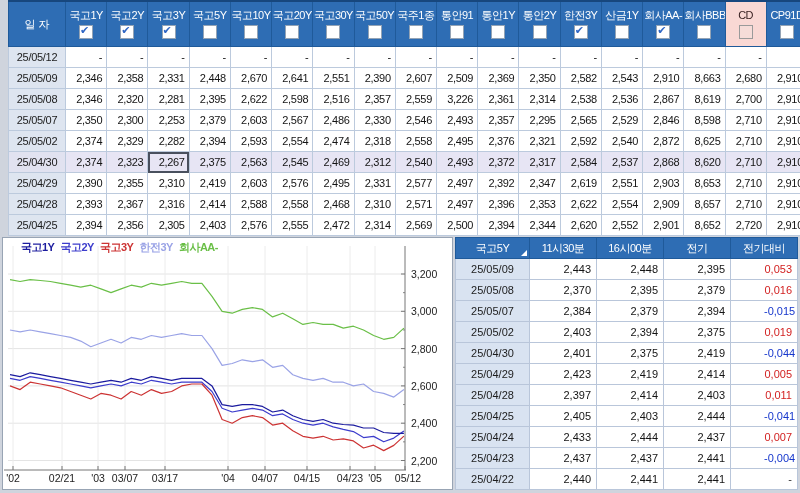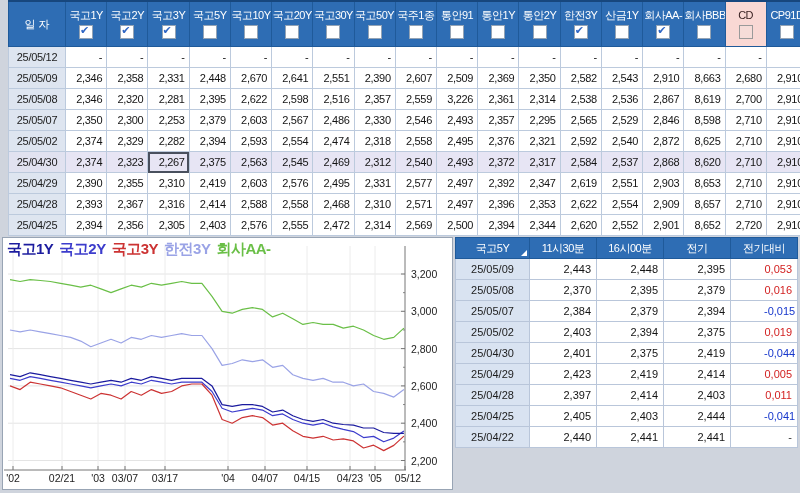--- a/index.html
+++ b/index.html
@@ -17,21 +17,21 @@
   #main-table th.cd{background:#f9d8d4;color:#3a2222;}
   #main-table th.cd .cb{background:#f6dcd8;border-color:#9a9a9a;}
   #main-table td{font-size:11px;height:20px;border:1px solid #bccadd;background:#fff;text-align:right;
        padding:0 4px 0 0;color:#141414;letter-spacing:-0.3px;white-space:nowrap;overflow:hidden;}
   #main-table td.date{background:#dee5f0;text-align:center;padding:0;color:#1c1c1c;}
   #main-table tr.sel td{background:#e7e5f4;}
   #main-table tr.sel td.date{background:#e1e2f0;}
   #main-table td.selcell{outline:2px solid #49505e;outline-offset:-2px;margin-top:16px;}
   
   .chart-box{position:absolute;left:2px;top:237px;width:449px;height:251px;background:#fff;border:1px solid #98a4b4;}
-  .legend{position:absolute;left:4px;top:2px;font-size:15px;font-weight:bold;letter-spacing:-0.5px;white-space:nowrap;}
+  .legend{position:absolute;left:18px;top:2px;font-size:11px;font-weight:bold;letter-spacing:-0.5px;white-space:nowrap;}
   .legend span{margin-right:6px;}
   
   #quote-table{position:absolute;left:455px;top:237px;width:343px;border-collapse:collapse;table-layout:fixed;}
   #quote-table th{background:#2e6db4;color:#fff;font-weight:normal;font-size:11px;height:20px;padding:0;
        border:1px solid #1f5a9a;position:relative;letter-spacing:-0.5px;}
   #quote-table th .tri{position:absolute;right:2px;bottom:2px;width:0;height:0;
        border-left:6px solid transparent;border-bottom:6px solid #fff;}
   #quote-table td{font-size:11px;height:20px;border:1px solid #b9c6da;background:#fff;text-align:right;
        padding:0 5px 0 0;color:#141414;white-space:nowrap;}
   #quote-table td.date{background:#d9e3f1;text-align:center;padding:0;color:#1c1c1c;}
@@ -471,20 +471,34 @@
           <td class="up">0,011</td>
         </tr>
         <tr>
           <td class="date">25/04/25</td>
           <td>2,405</td>
           <td>2,403</td>
           <td>2,444</td>
           <td class="down">-0,041</td>
         </tr>
         <tr>
+          <td class="date">25/04/24</td>
+          <td>2,433</td>
+          <td>2,444</td>
+          <td>2,437</td>
+          <td class="up">0,007</td>
+        </tr>
+        <tr>
+          <td class="date">25/04/23</td>
+          <td>2,437</td>
+          <td>2,437</td>
+          <td>2,441</td>
+          <td class="down">-0,004</td>
+        </tr>
+        <tr>
           <td class="date">25/04/22</td>
           <td>2,440</td>
           <td>2,441</td>
           <td>2,441</td>
           <td class="neut">-</td>
         </tr>
       </tbody>
     </table>
 </div>
 

